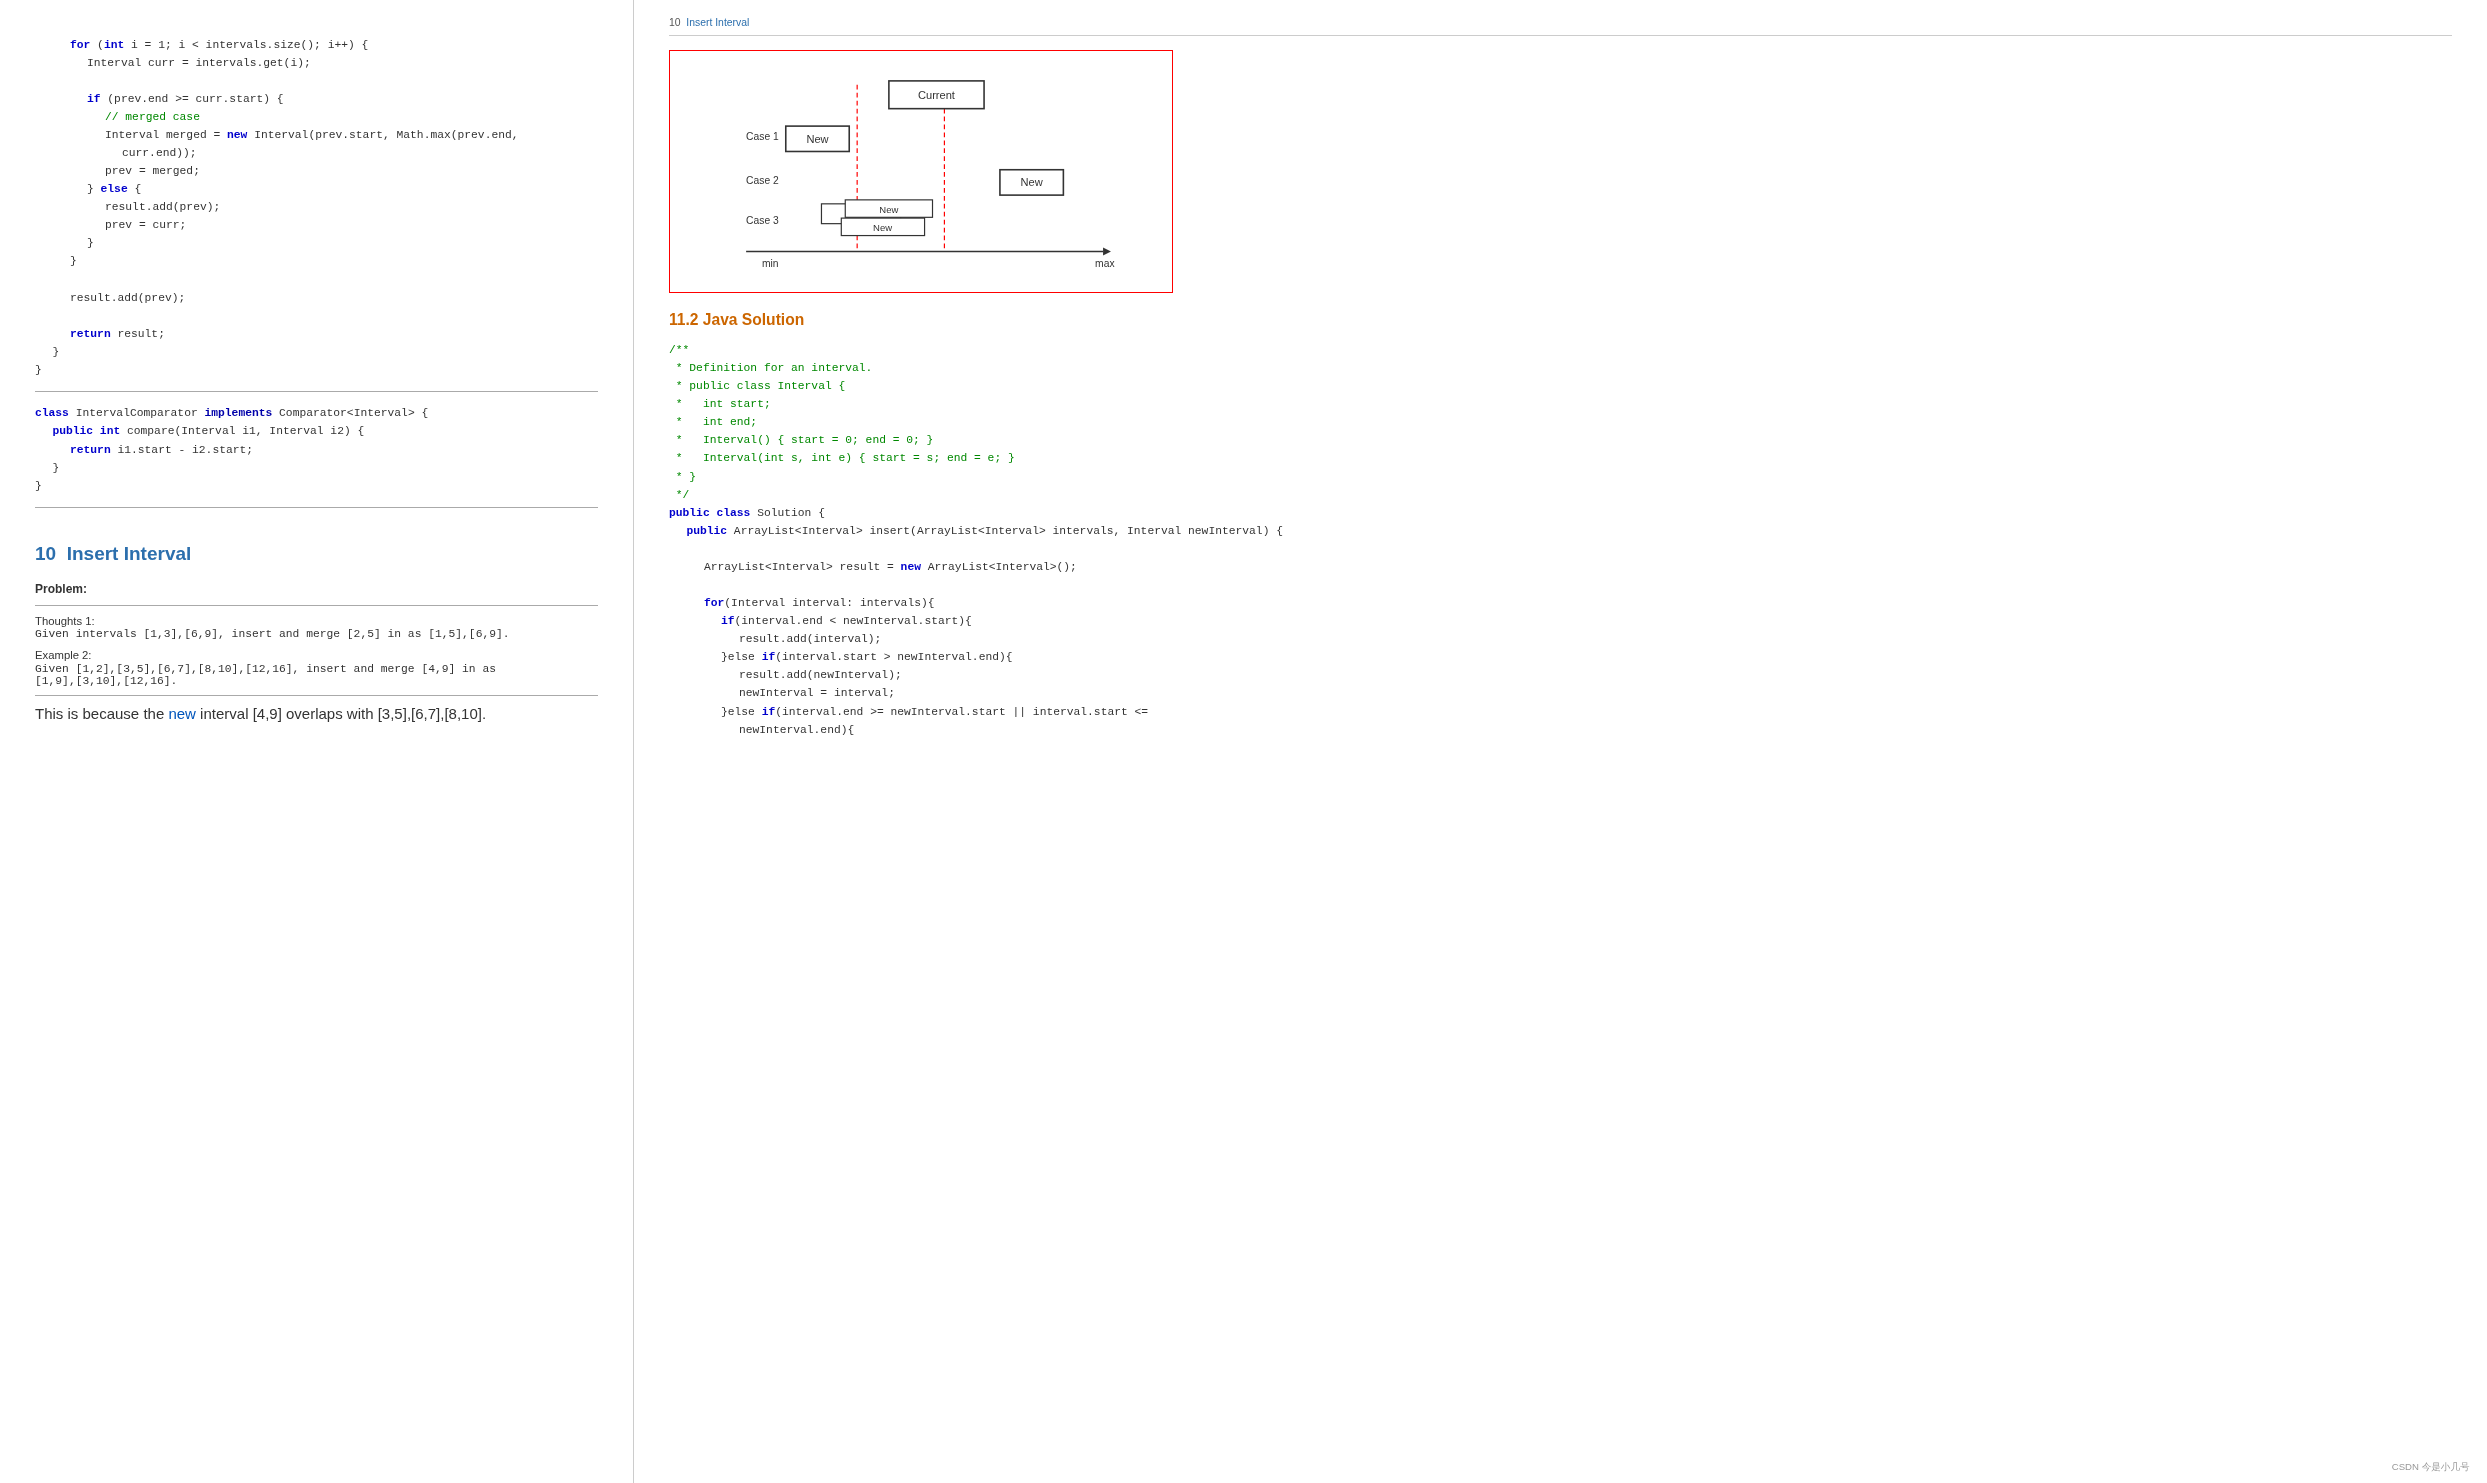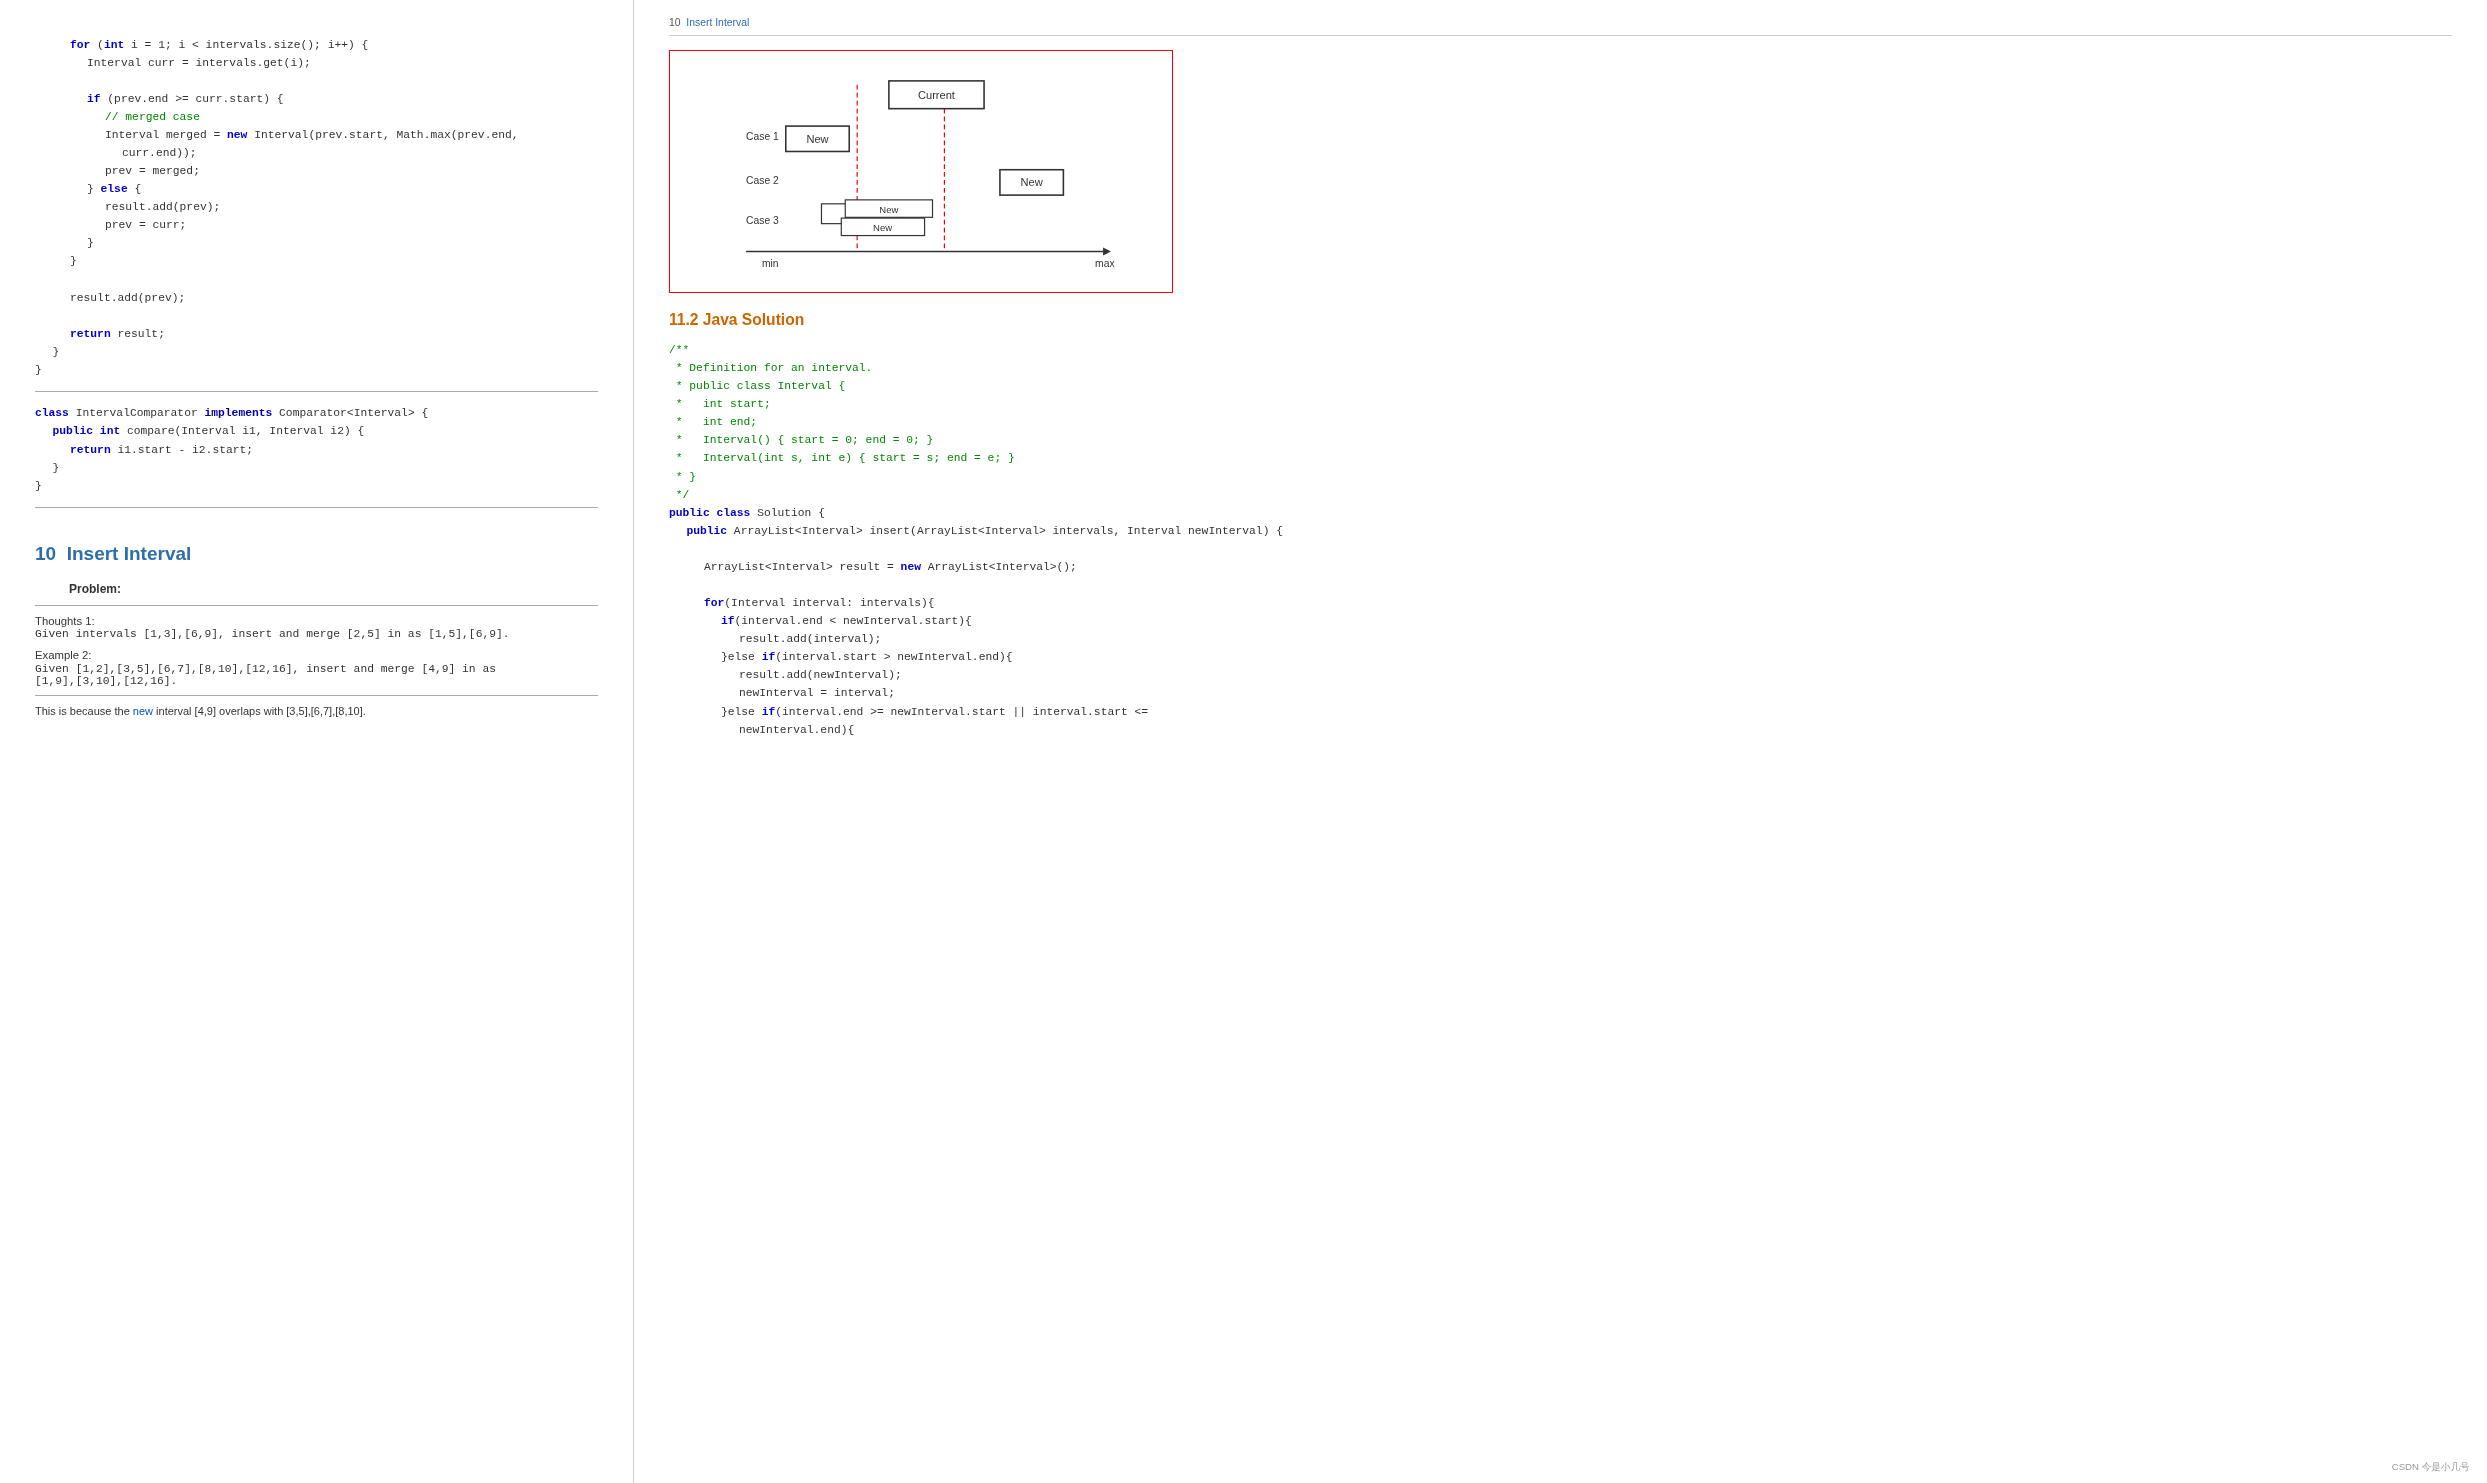--- a/index.html
+++ b/index.html
@@ -36,21 +36,20 @@
     .section-title {
       font-size: 19px;
       font-weight: bold;
       color: #2c6fad;
       margin-bottom: 14px;
       margin-top: 26px;
     }
     .problem-label {
       font-weight: bold;
       margin-bottom: 5.2px;
-      margin-left: 34px;
     }
     .problem-desc {
       font-style: italic;
       margin-bottom: 10.4px;
       padding-left: 17.4px;
     }
     hr.thin {
       border: none;
       border-top: 0.9px solid #aaa;
       margin: 8.7px 0;
@@ -60,21 +59,21 @@
       font-size: 11.3px;
       margin-bottom: 8.7px;
     }
     .example-label {
       font-family: Arial, sans-serif;
       font-weight: normal;
       font-size: 11.3px;
       margin-bottom: 1.7px;
     }
     .note-text {
-      font-size: 11px;
+      font-size: 15px;
       margin-top: 8.7px;
     }
     
     .breadcrumb {
       font-size: 10.4px;
       color: #555;
       margin-bottom: 14px;
       border-bottom: 0.9px solid #ccc;
       padding-bottom: 7px;
     }

